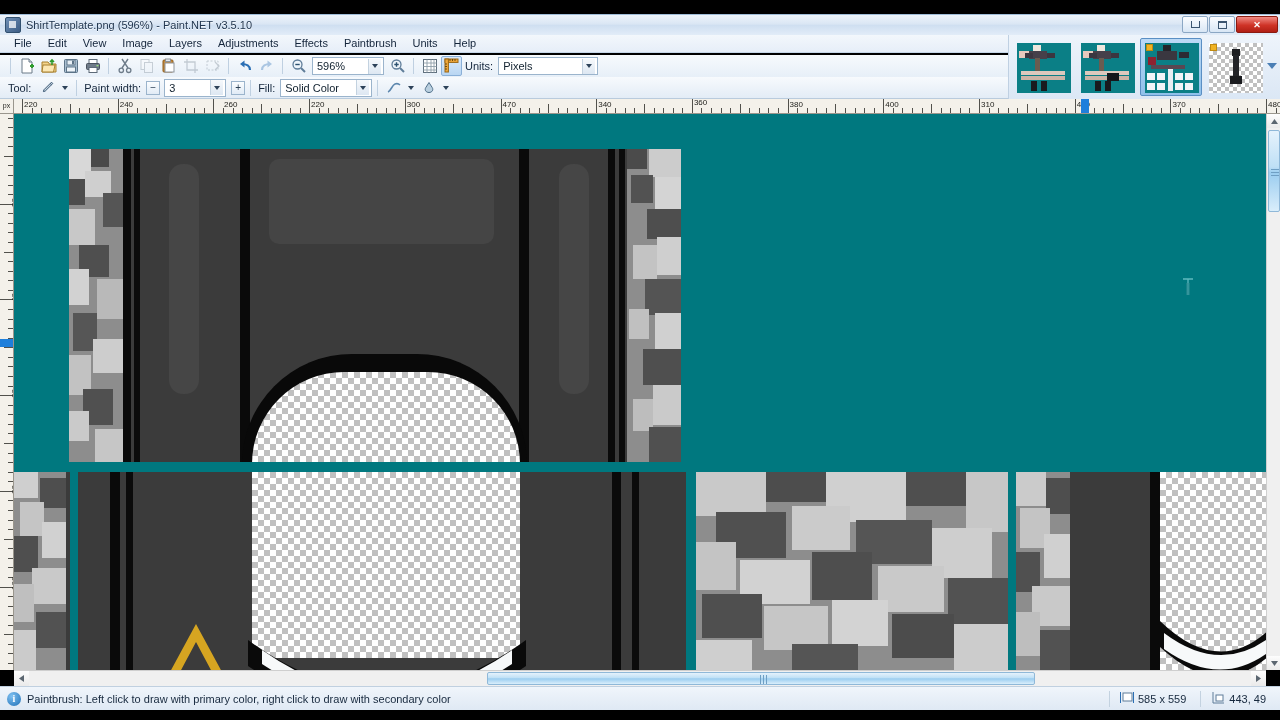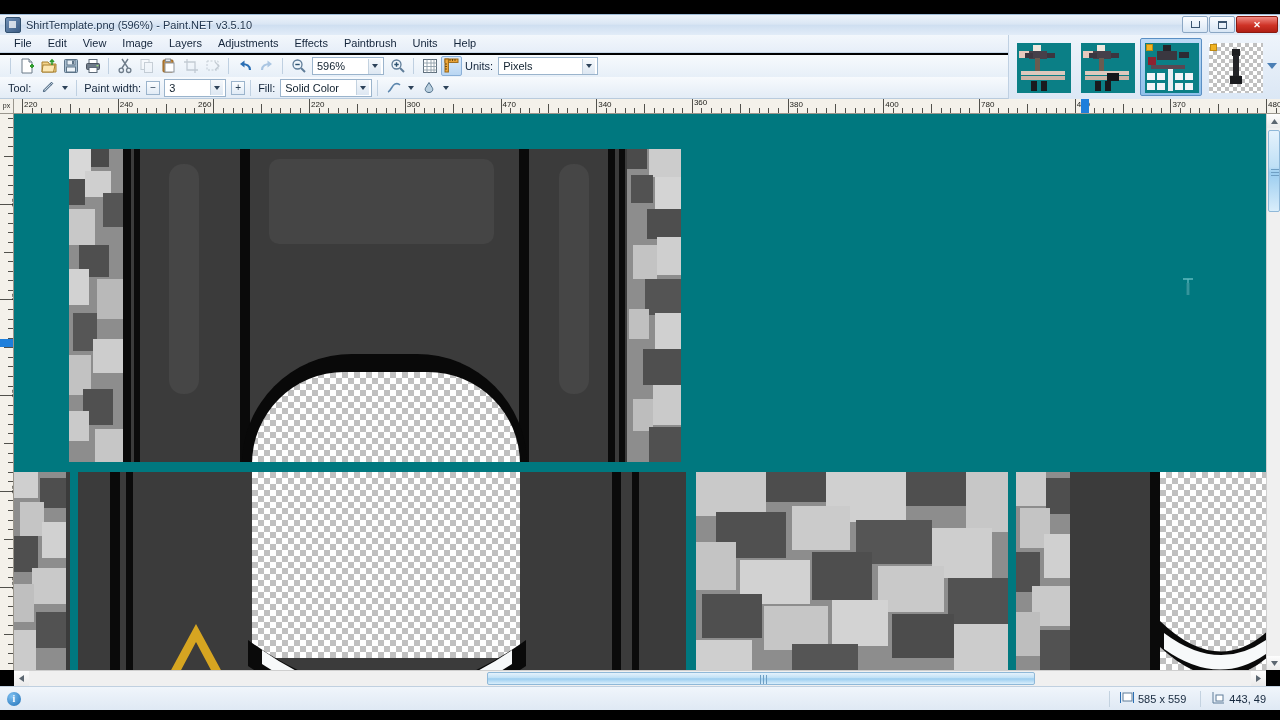--- a/index.html
+++ b/index.html
@@ -510,21 +510,21 @@
       <div class="tick" style="left: 113.27px; top: 9px; width: 1px; height: 5px;"></div>
       <div class="tick" style="left: 122.84px; top: 9px; width: 1px; height: 5px;"></div>
       <div class="tick" style="left: 132.41px; top: 9px; width: 1px; height: 5px;"></div>
       <div class="tick" style="left: 141.98px; top: 9px; width: 1px; height: 5px;"></div>
       <div class="tick" style="left: 151.55px; top: 5px; width: 1px; height: 9px;"></div>
       <div class="tick" style="left: 161.12px; top: 9px; width: 1px; height: 5px;"></div>
       <div class="tick" style="left: 170.69px; top: 9px; width: 1px; height: 5px;"></div>
       <div class="tick" style="left: 180.26px; top: 9px; width: 1px; height: 5px;"></div>
       <div class="tick" style="left: 189.83px; top: 9px; width: 1px; height: 5px;"></div>
       <div class="tick" style="left: 199.4px; top: 0px; width: 1px; height: 14px;"></div>
-      <div class="rlabel" style="left: 184px; top: 2px;">260</div>
+      <div class="rlabel" style="left: 210px; top: 2px;">260</div>
       <div class="tick" style="left: 208.97px; top: 9px; width: 1px; height: 5px;"></div>
       <div class="tick" style="left: 218.54px; top: 9px; width: 1px; height: 5px;"></div>
       <div class="tick" style="left: 228.11px; top: 9px; width: 1px; height: 5px;"></div>
       <div class="tick" style="left: 237.68px; top: 9px; width: 1px; height: 5px;"></div>
       <div class="tick" style="left: 247.25px; top: 5px; width: 1px; height: 9px;"></div>
       <div class="tick" style="left: 256.82px; top: 9px; width: 1px; height: 5px;"></div>
       <div class="tick" style="left: 266.39px; top: 9px; width: 1px; height: 5px;"></div>
       <div class="tick" style="left: 275.96px; top: 9px; width: 1px; height: 5px;"></div>
       <div class="tick" style="left: 285.53px; top: 9px; width: 1px; height: 5px;"></div>
       <div class="tick" style="left: 295.1px; top: 0px; width: 1px; height: 14px;"></div>
@@ -598,21 +598,21 @@
       <div class="tick" style="left: 878.87px; top: 9px; width: 1px; height: 5px;"></div>
       <div class="tick" style="left: 888.44px; top: 9px; width: 1px; height: 5px;"></div>
       <div class="tick" style="left: 898.01px; top: 9px; width: 1px; height: 5px;"></div>
       <div class="tick" style="left: 907.58px; top: 9px; width: 1px; height: 5px;"></div>
       <div class="tick" style="left: 917.15px; top: 5px; width: 1px; height: 9px;"></div>
       <div class="tick" style="left: 926.72px; top: 9px; width: 1px; height: 5px;"></div>
       <div class="tick" style="left: 936.29px; top: 9px; width: 1px; height: 5px;"></div>
       <div class="tick" style="left: 945.86px; top: 9px; width: 1px; height: 5px;"></div>
       <div class="tick" style="left: 955.43px; top: 9px; width: 1px; height: 5px;"></div>
       <div class="tick" style="left: 965px; top: 0px; width: 1px; height: 14px;"></div>
-      <div class="rlabel" style="left: 967px; top: 2px;">780</div>
+      <div class="rlabel" style="left: 967px; top: 2px;">310</div>
       <div class="tick" style="left: 974.57px; top: 9px; width: 1px; height: 5px;"></div>
       <div class="tick" style="left: 984.14px; top: 9px; width: 1px; height: 5px;"></div>
       <div class="tick" style="left: 993.71px; top: 9px; width: 1px; height: 5px;"></div>
       <div class="tick" style="left: 1003.28px; top: 9px; width: 1px; height: 5px;"></div>
       <div class="tick" style="left: 1012.85px; top: 5px; width: 1px; height: 9px;"></div>
       <div class="tick" style="left: 1022.42px; top: 9px; width: 1px; height: 5px;"></div>
       <div class="tick" style="left: 1031.99px; top: 9px; width: 1px; height: 5px;"></div>
       <div class="tick" style="left: 1041.56px; top: 9px; width: 1px; height: 5px;"></div>
       <div class="tick" style="left: 1051.13px; top: 9px; width: 1px; height: 5px;"></div>
       <div class="tick" style="left: 1060.7px; top: 0px; width: 1px; height: 14px;"></div>
@@ -888,20 +888,21 @@
     </div>
     <div class="sb-arrow h" style="right:0; top:0;">
       <svg width="5" height="7" viewBox="0 0 5 7">
           <path d="M5 3.5L0 7V0z" fill="#5b6670"></path>
         </svg>
     </div>
   </div>
 
   <div class="statusbar">
     <div class="infoicon">i</div>
+    <div class="sb-text">Paintbrush: Left click to draw with primary color, right click to draw with secondary color</div>
 
     <div style="flex:1 1 auto"></div>
 
     <div class="sb-sep"></div>
     <div class="sb-cell" style="padding:0 14px 0 10px;">
       <span>
         <svg width="14" height="13" viewBox="0 0 14 13">
           <rect x="3" y="2" width="9" height="8" fill="#fff" stroke="#5f7d99"></rect>
           <path d="M0.5 1v11M13.5 1v11" stroke="#2a6fb5"></path>
         </svg>

